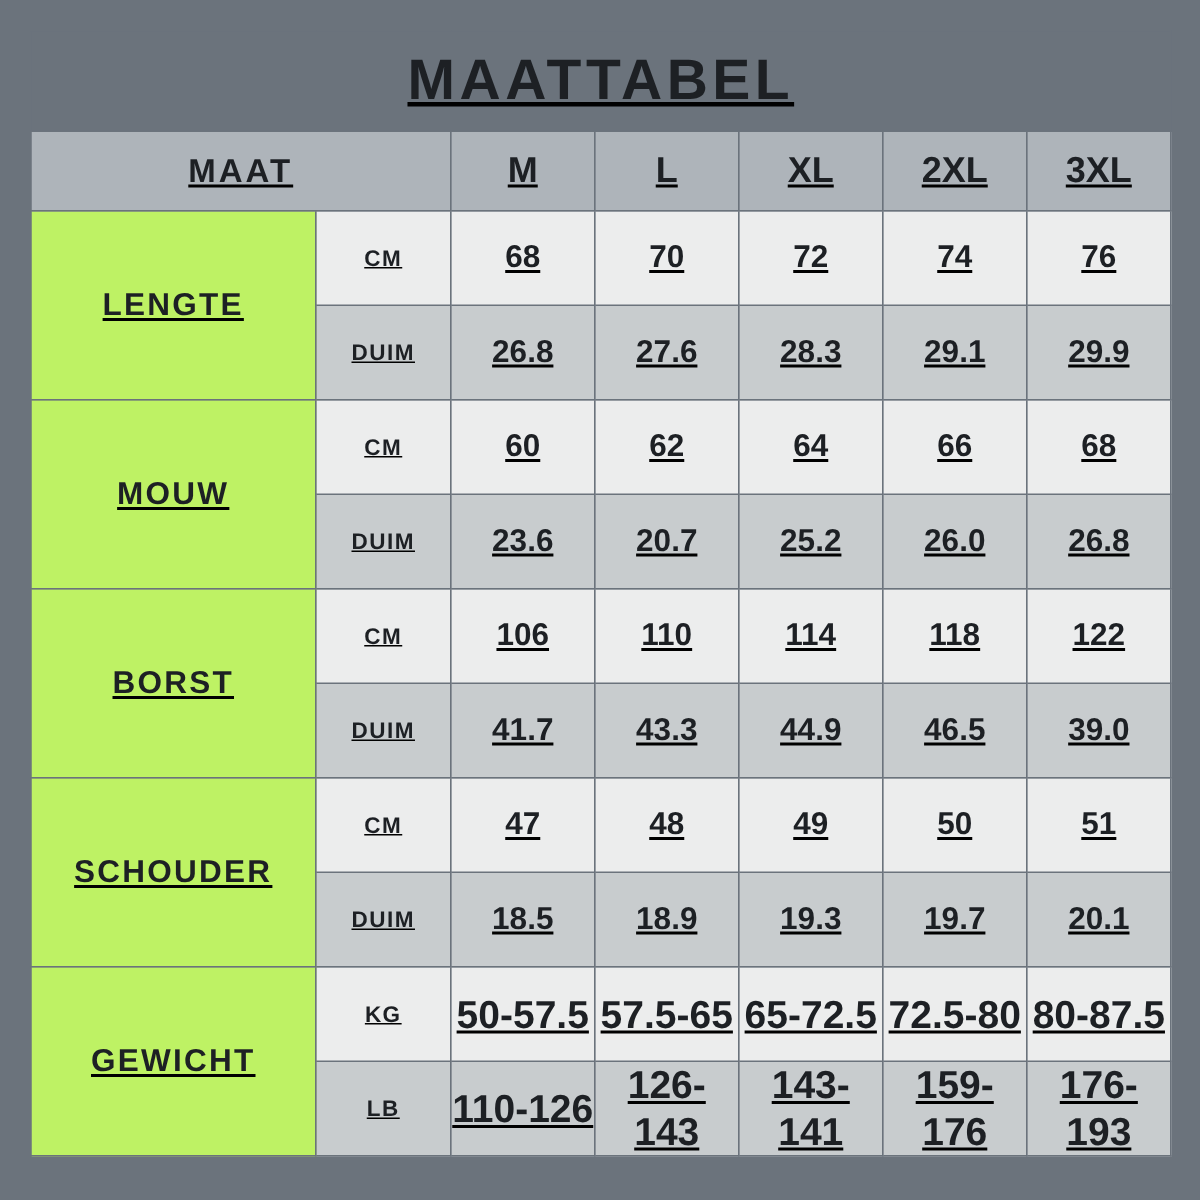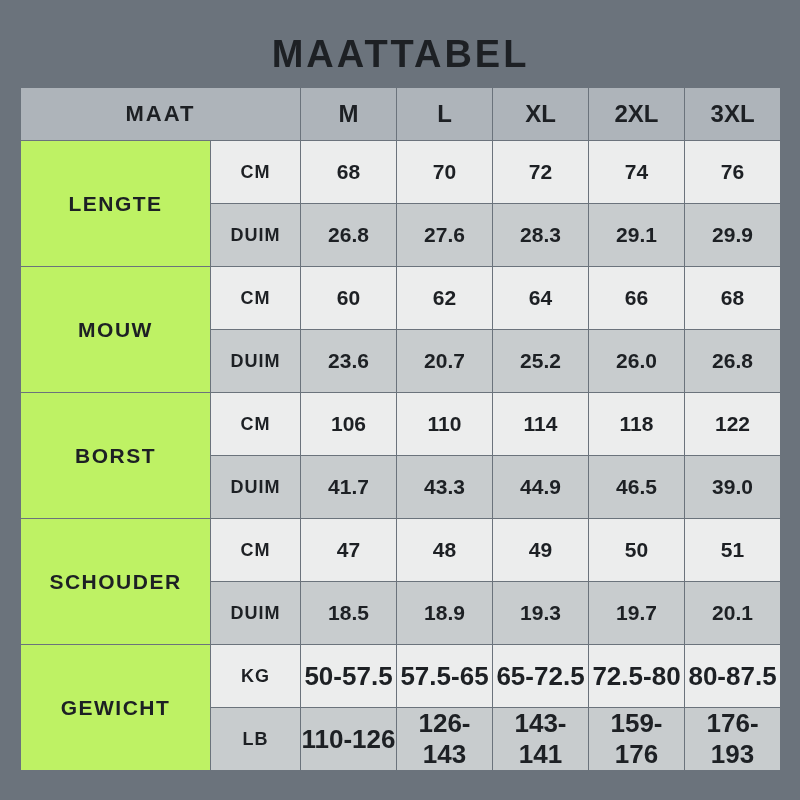--- a/index.html
+++ b/index.html
@@ -17,20 +17,21 @@
     width: 800px;
     height: 800px;
     box-sizing: border-box;
     padding: 20px 20px 20px 20px;
     background: #6b737c;
   }
   table.size-table {
     width: 760px;
     border-collapse: collapse;
     table-layout: fixed;
+    text-decoration: underline;
   }
   table.size-table td,
   table.size-table th {
     border: 1px solid #6b737c;
     text-align: center;
     vertical-align: middle;
     padding: 0;
     font-weight: bold;
     color: #1d2024;
   }
@@ -61,21 +62,21 @@
   }
   
   .row-label {
     background: #bef264;
     font-size: 21px;
     letter-spacing: 1.5px;
     color: #23272b;
   }
   
   .unit {
-    font-size: 18px;
+    font-size: 15px;
     letter-spacing: 1px;
   }
   .unit-light {
     background: #eceded;
   }
   .unit-dark {
     background: #c8ccce;
   }
   
   .val {

